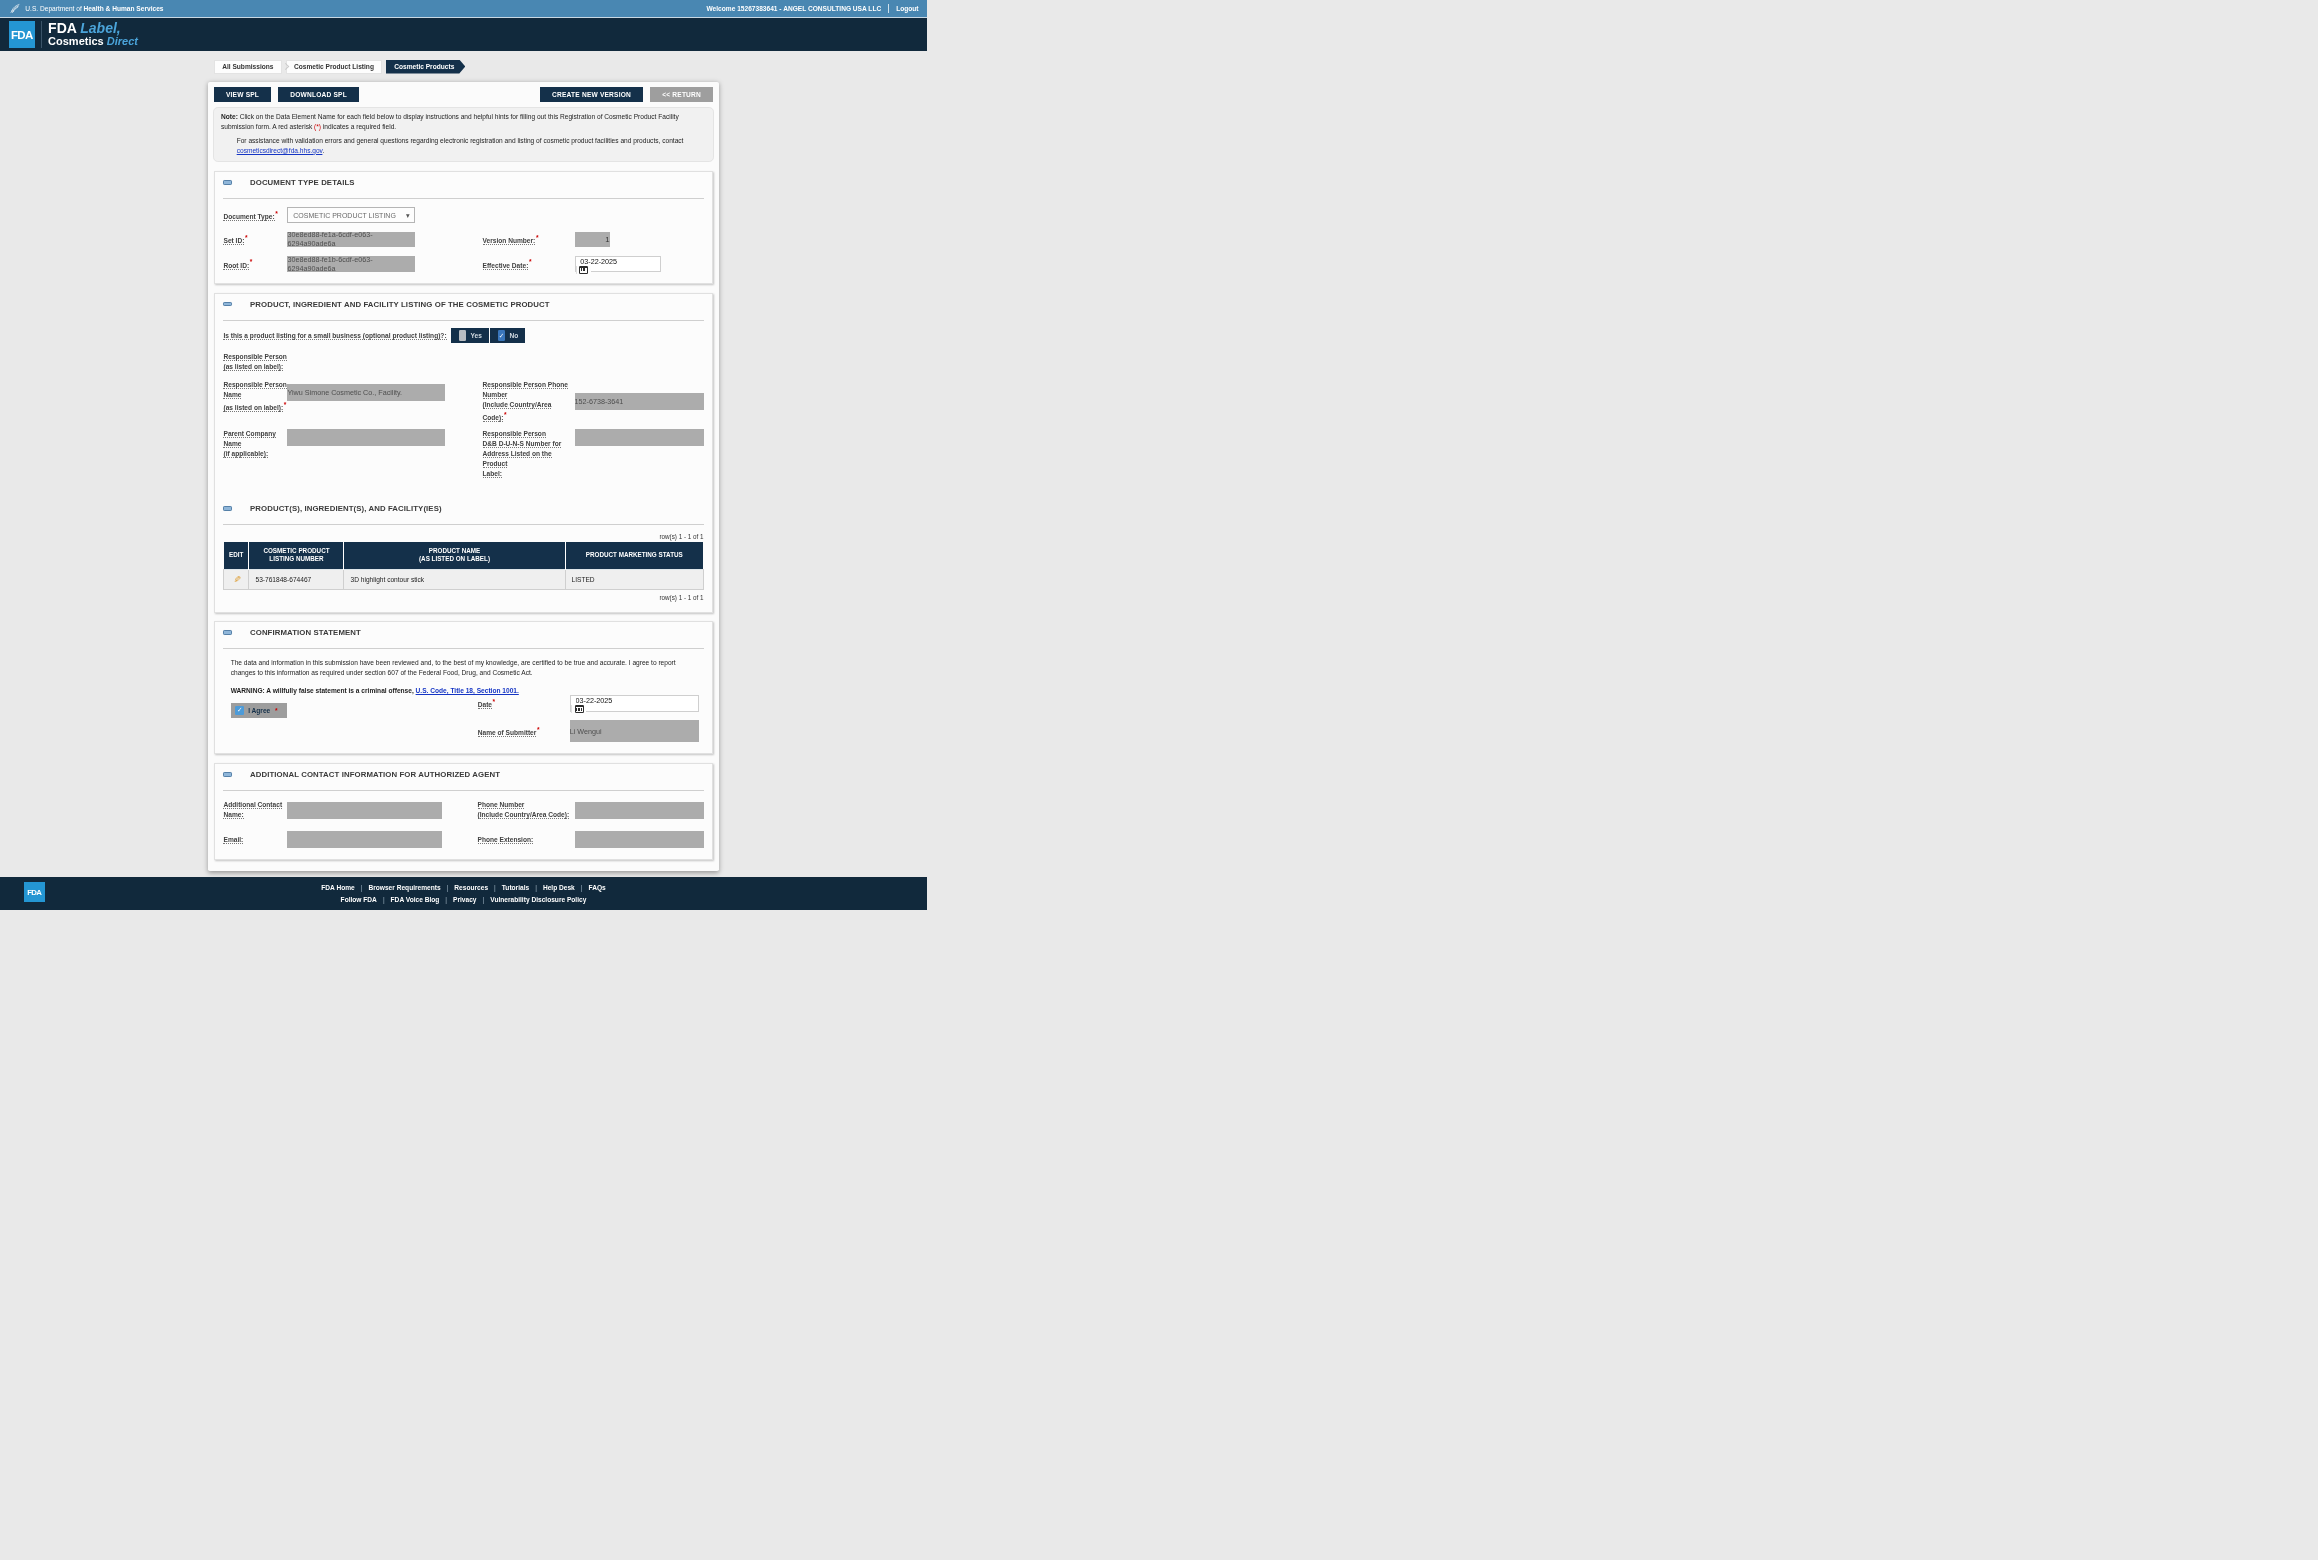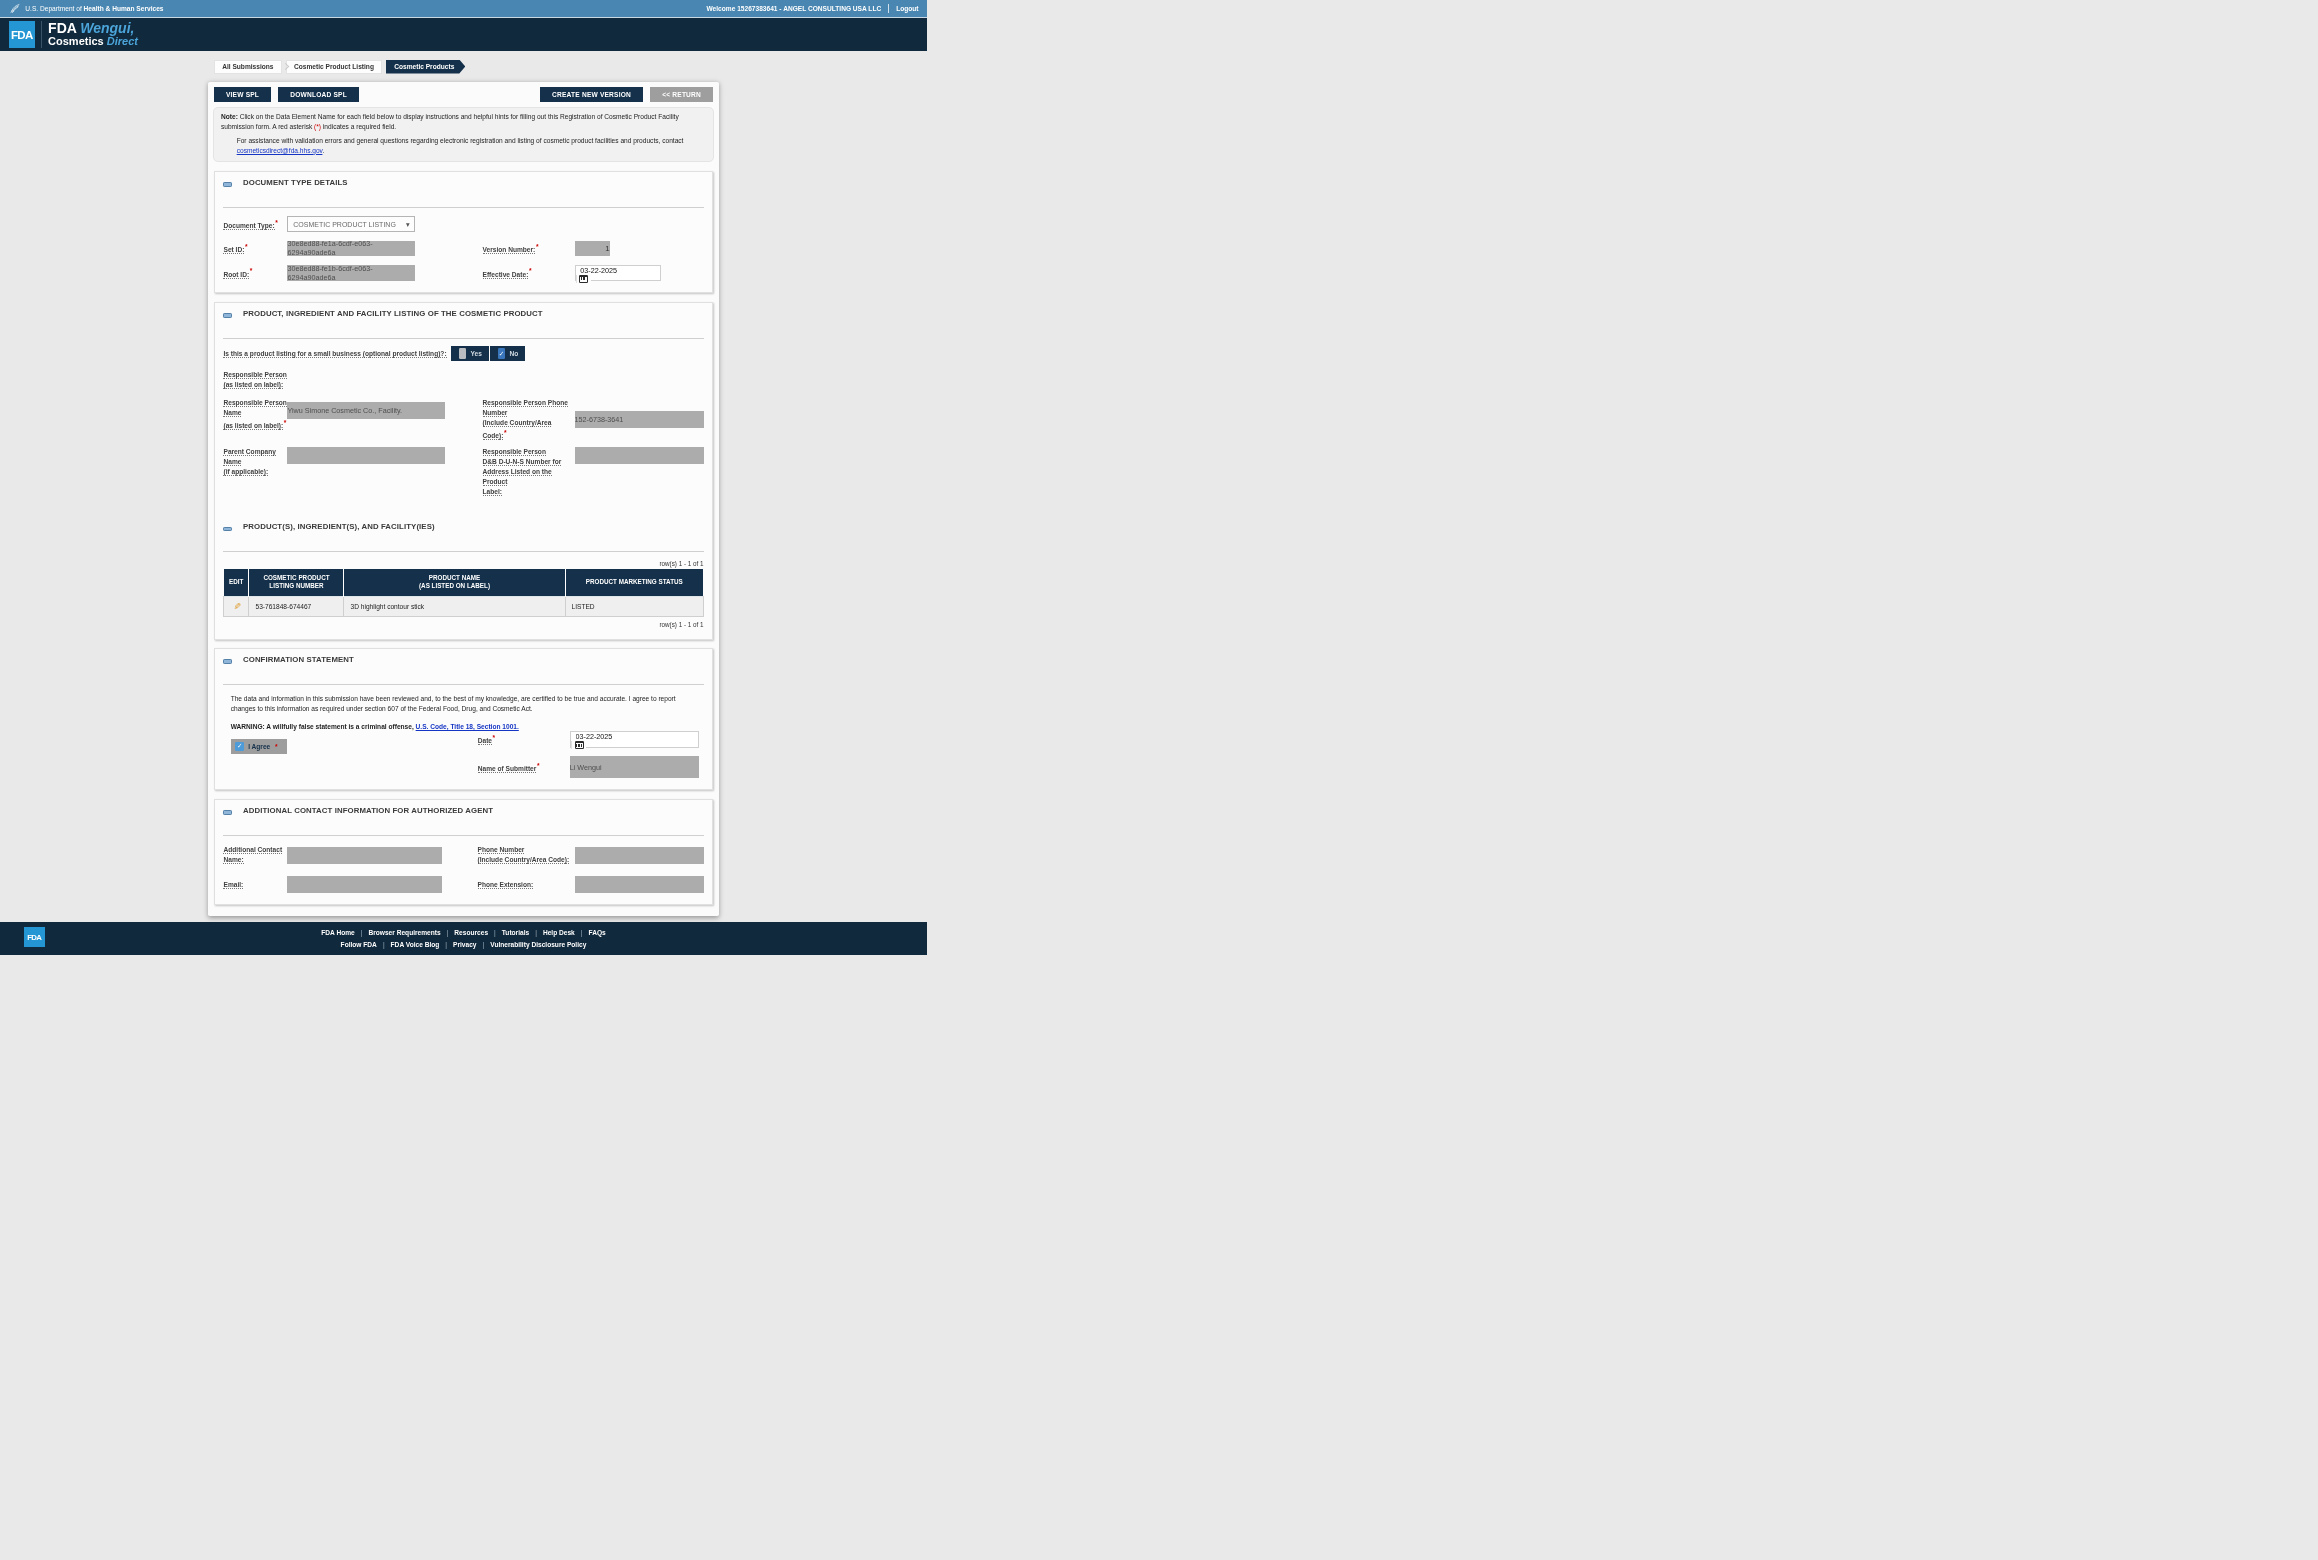--- a/index.html
+++ b/index.html
@@ -45,21 +45,21 @@
 
   .note-box { background:#f1f1f1; border:0.6px solid #e4e4e4; border-radius:4.8px; margin-top:4.2px;
               padding:4.8px 7.2px 6px; font-size:6.6px; color:#1d1d1d; line-height:1.45; }
   .note-box .red { color:#cc0000; }
   .note-assist { margin-top:4.8px; padding-left:15.7px; }
   a.lnk { color:#1535c4; text-decoration:underline; cursor:pointer; }
 
   
   .card { background:#fcfcfc; border:0.6px solid #e0e0e0; box-shadow:0.6px 1.2px 1.8px rgba(0,0,0,.22);
           margin:8.5px 1.2px 0; padding:6px 8.5px 11px; }
-  .sec-head { display:flex; align-items:flex-end; gap:11px; padding-bottom:20px; border-bottom:1.2px solid #cfcfcf; }
+  .sec-head { display:flex; align-items:center; gap:18px; padding-bottom:11px; border-bottom:1.2px solid #cfcfcf; }
   .sec-icon { width:8.5px; height:4.8px; background:#8fb6d9; border:0.6px solid #5580a8; border-radius:1.2px; }
   .sec-title { font-size:7.8px; font-weight:bold; color:#3a3a3a; letter-spacing:0.1px; }
   .sub-head { margin-top:26px; }
 
   .lbl { font-size:6.6px; font-weight:bold; color:#3f3f3f; line-height:1.5; }
   .lbl .dotted { border-bottom:0.6px dotted #777; }
   .req { color:#cc0000; font-weight:bold; font-size:6.6px; vertical-align:super; margin-left:0.6px; }
 
   .ro-field { background:#acacac; color:#4e4e4e; font-size:7.2px; display:flex; align-items:center;
               padding:0 0; height:15.7px; }
@@ -145,21 +145,21 @@
     <span>Welcome 15267383641 - ANGEL CONSULTING USA LLC</span>
     <span class="hhs-sep"></span>
     <a style="color:#fff; cursor:pointer;">Logout</a>
   </div>
 </div>
 
 <div class="brand-bar">
   <div class="fda-square">FDA</div>
   <div class="brand-text">
     <div class="brand-top">
-      <span>FDA </span><span class="accent">Wengui,</span>
+      <span>FDA </span><span class="accent">Label,</span>
     </div>
     <div class="brand-bottom">
       <span>Cosmetics </span><span class="accent">Direct</span>
     </div>
   </div>
 </div>
 
 <div class="crumbs">
   <div class="crumb">All Submissions</div>
   <div class="crumb-sep"></div>

